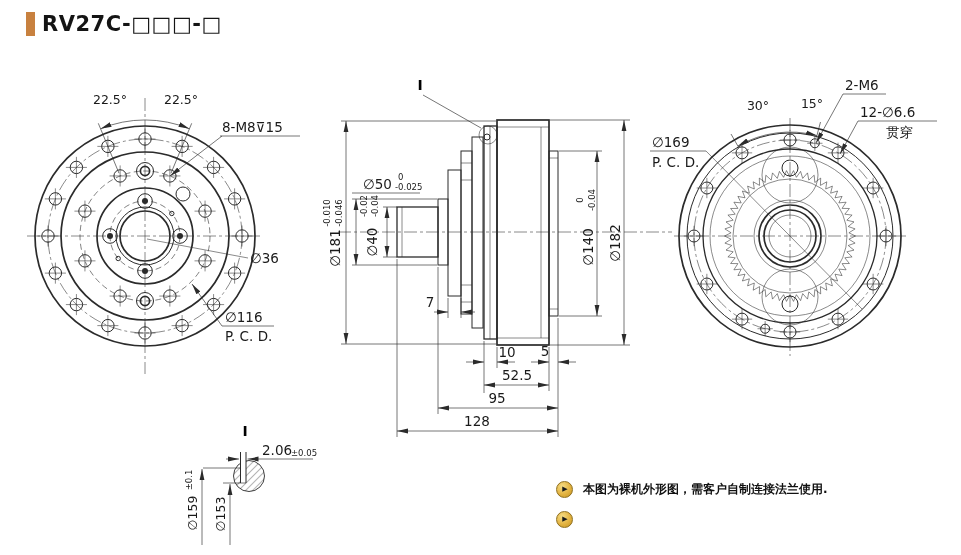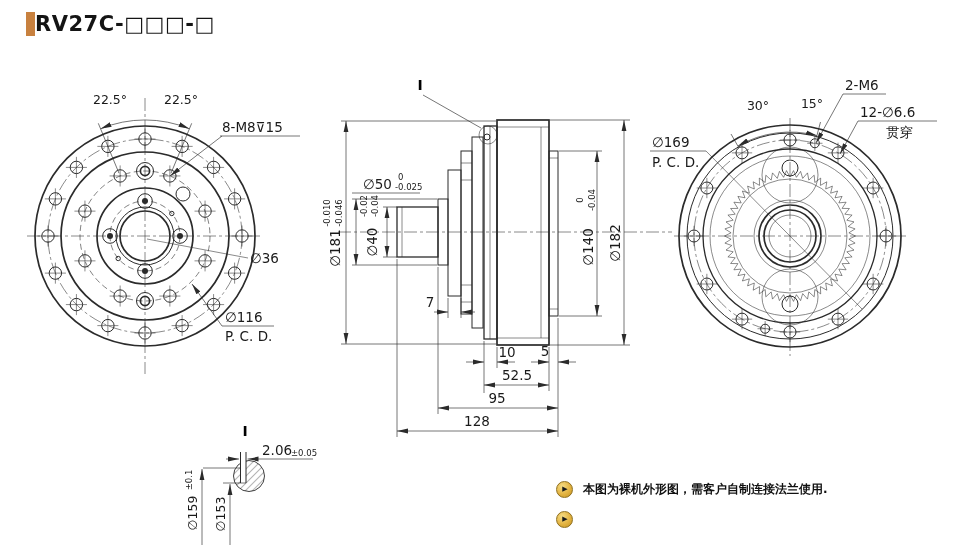--- a/index.html
+++ b/index.html
@@ -1,19 +1,19 @@
 <!DOCTYPE html>
 <html><head>
 <meta charset="utf-8">
 <style>
   html,body{margin:0;padding:0;background:#fff;}
   .canvas{position:relative;width:961px;height:555px;background:#ffffff;overflow:hidden;
           font-family:"DejaVu Sans","Liberation Sans",sans-serif;}
   
-  .title{position:absolute;left:26px;top:12px;display:flex;align-items:flex-start;}
+  .title{position:absolute;left:26px;top:12px;display:flex;align-items:flex-start;gap:7px;}
   .title .bar{width:9px;height:24px;background:#c8813f;}
   .title .model{font-size:21px;font-weight:700;color:#141414;letter-spacing:.5px;
                 font-family:"DejaVu Sans","Liberation Sans",sans-serif;}
   
   .notes{position:absolute;left:556px;top:478px;}
   .note-row{display:flex;align-items:center;gap:10px;height:22px;margin-bottom:8px;}
   .bullet{width:15px;height:15px;border-radius:50%;flex:0 0 15px;
           background:radial-gradient(circle at 35% 30%,#f6dd85,#e3b341 55%,#c5941f);
           border:1px solid #8f6f1e;display:flex;align-items:center;justify-content:center;}
   .bullet .tri{font-size:7px;color:#1a1a1a;line-height:1;transform:translateX(.5px);}

